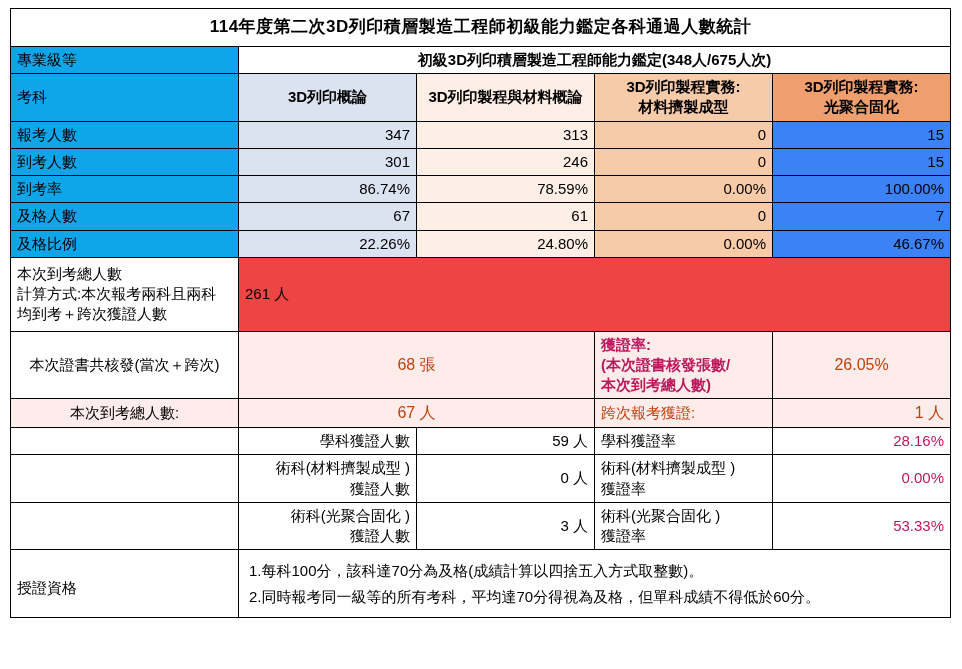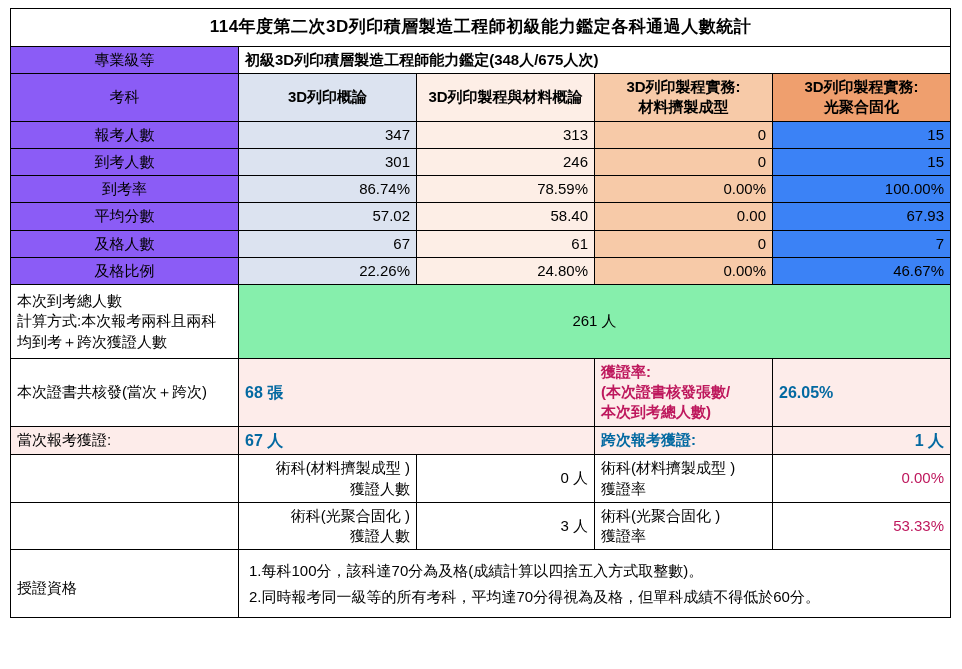--- a/index.html
+++ b/index.html
@@ -30,42 +30,42 @@
   }
   .title-cell{
     border:1px solid #000;
     text-align:center;
     font-size:17px;
     font-weight:bold;
     letter-spacing:0.5px;
     padding:7px 4px;
     background:#ffffff;
   }
-  .hdr-left{background:#8b5cf6;text-align:center;}
-  .ctr{text-align:left;}
+  .hdr-left{background:#0ea5e9;text-align:left;}
+  .ctr{text-align:center;}
   .right{text-align:right;padding-left:19px;}
   .left{text-align:left;}
   .bold{font-weight:bold;}
   .subject-head{
     text-align:center;
     font-weight:bold;
     background:#ffffff;
   }
   .c1{background:#dce3f0;}      
   .c2{background:#fdeee6;}      
   .c3{background:#f7caa8;}      
   .c4{background:#3b82f6;}      
   .c1h{background:#dce3f0;}
   .c2h{background:#fdeee6;}
   .c3h{background:#f7caa8;}
   .c4h{background:#ef9f6e;}
-  .yellowbox{background:#86efac;text-align:center;}
+  .yellowbox{background:#ef4444;}
   .pinkbox{background:#fdecea;}
   .red{color:#be185d;}
-  .redbold{color:#0369a1;font-weight:bold;}
+  .redbold{color:#c2410c;font-weight:normal;}
   .big{font-size:16px;}
   .multiline{white-space:pre-line;}
   .qual-cell{ text-align:left; padding:8px 8px 8px 10px; line-height:1.7;}
 </style>
 </head>
 <body>
 
 <div class="sheet">
   <table>
     <colgroup>
@@ -111,27 +111,20 @@
       <td class="right c4">15</td>
     </tr>
     <tr>
       <td class="hdr-left">到考率</td>
       <td class="right c1">86.74%</td>
       <td class="right c2">78.59%</td>
       <td class="right c3">0.00%</td>
       <td class="right c4">100.00%</td>
     </tr>
     <tr>
-      <td class="hdr-left">平均分數</td>
-      <td class="right c1">57.02</td>
-      <td class="right c2">58.40</td>
-      <td class="right c3">0.00</td>
-      <td class="right c4">67.93</td>
-    </tr>
-    <tr>
       <td class="hdr-left">及格人數</td>
       <td class="right c1">67</td>
       <td class="right c2">61</td>
       <td class="right c3">0</td>
       <td class="right c4">7</td>
     </tr>
     <tr>
       <td class="hdr-left">及格比例</td>
       <td class="right c1">22.26%</td>
       <td class="right c2">24.80%</td>
@@ -149,26 +142,33 @@
     <tr>
       <td class="ctr">本次證書共核發(當次＋跨次)</td>
       <td class="ctr redbold big pinkbox" colspan="2">68 張</td>
       <td class="left red multiline bold pinkbox">獲證率:
 (本次證書核發張數/
 本次到考總人數)</td>
       <td class="ctr redbold big pinkbox">26.05%</td>
     </tr>
 
     <tr>
-      <td class="ctr pinkbox">當次報考獲證:</td>
+      <td class="ctr pinkbox">本次到考總人數:</td>
       <td class="ctr redbold big pinkbox" colspan="2">67 人</td>
       <td class="left redbold pinkbox">跨次報考獲證:</td>
       <td class="right redbold big pinkbox">1 人</td>
     </tr>
 
+    <tr>
+      <td>&nbsp;</td>
+      <td class="right">學科獲證人數</td>
+      <td class="right">59 人</td>
+      <td class="left">學科獲證率</td>
+      <td class="right red">28.16%</td>
+    </tr>
     <tr>
       <td>&nbsp;</td>
       <td class="right multiline">術科(材料擠製成型 )
 獲證人數</td>
       <td class="right">0 人</td>
       <td class="left multiline">術科(材料擠製成型 )
 獲證率</td>
       <td class="right red">0.00%</td>
     </tr>
     <tr>

